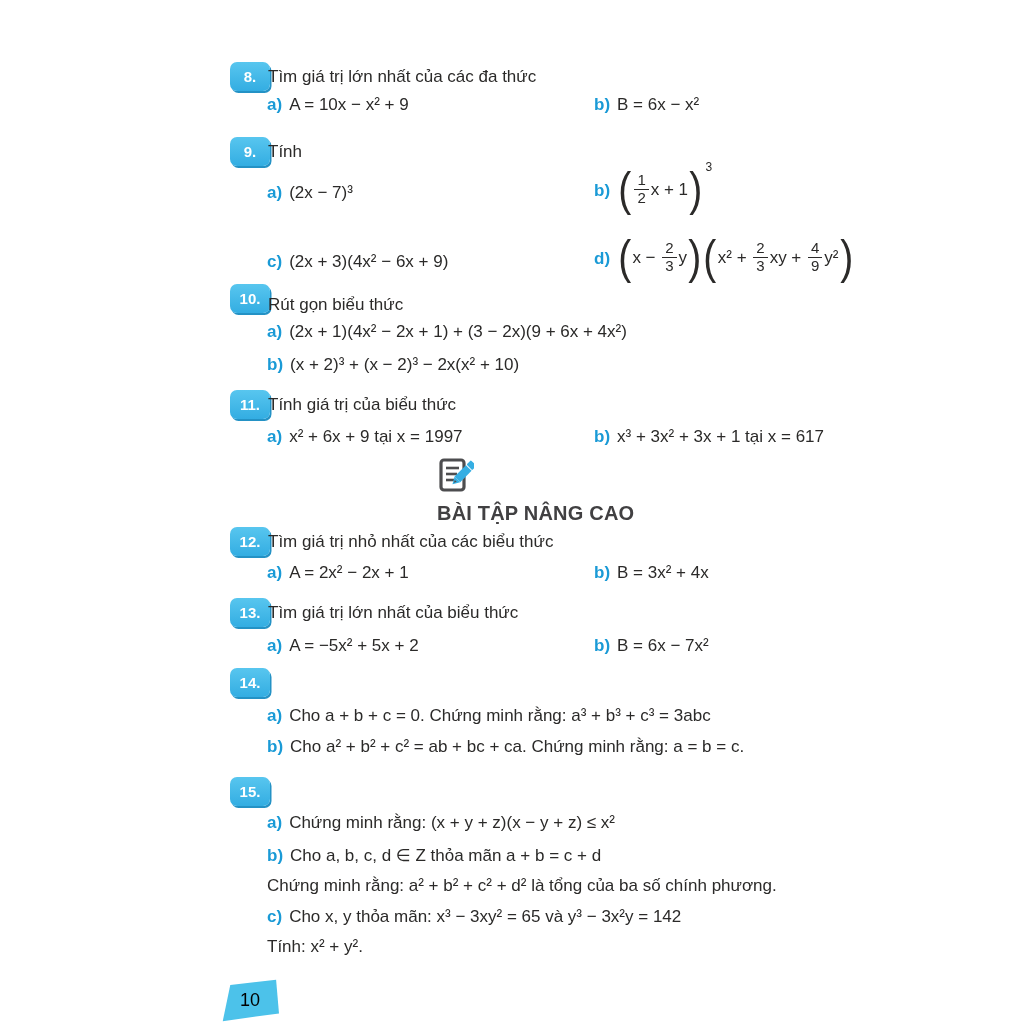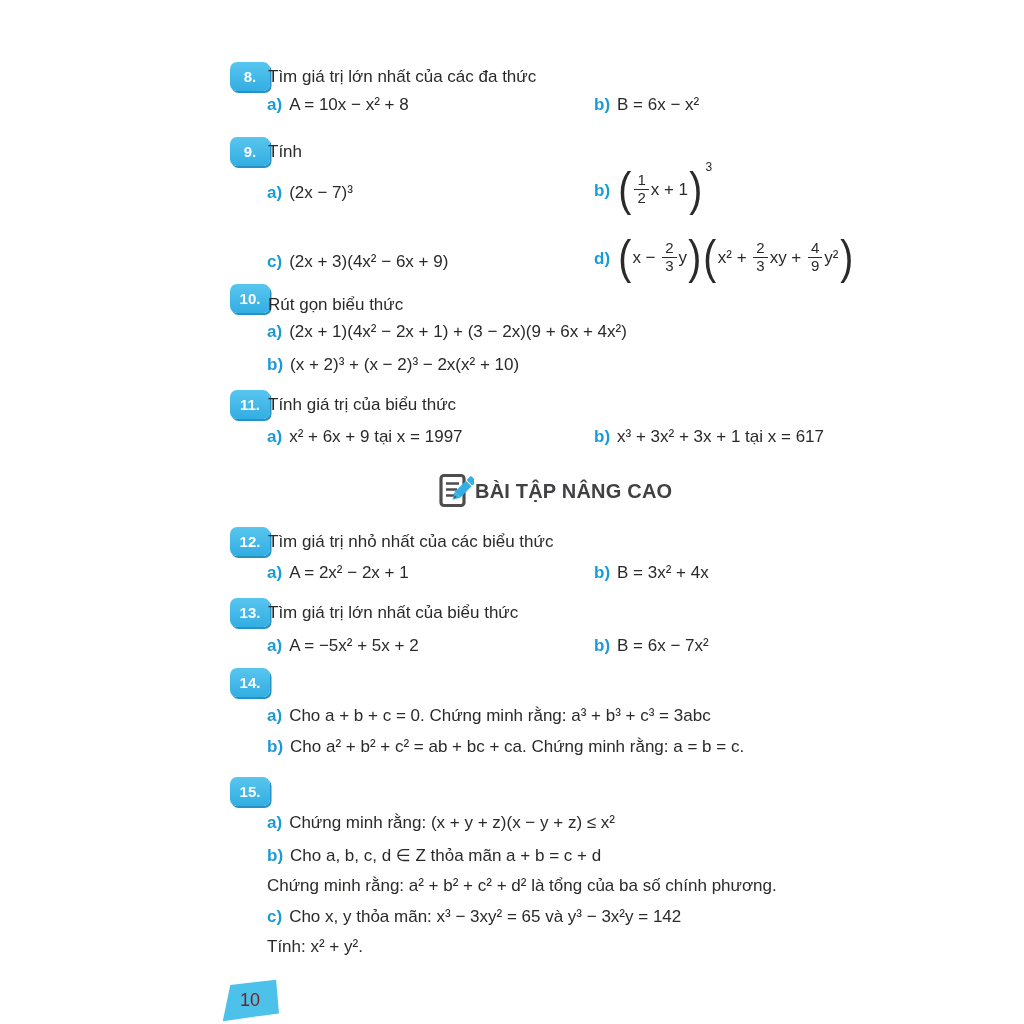--- a/index.html
+++ b/index.html
@@ -29,39 +29,39 @@
   }
   .fnum{border-bottom:1.6px solid #2b2a29;padding:0 3px;}
   .fden{padding:0 3px;}
   .bigp{
     font-size:46px;line-height:1;vertical-align:middle;display:inline-block;
     font-weight:300;transform:scaleX(0.85);position:relative;top:-2px;color:#2b2a29;
   }
   .hisup{font-size:12px;position:relative;top:-18px;margin-left:2px;}
   .adv-header{
     position:absolute;top:491px;left:437px;transform:translateY(-50%);
-    display:flex;align-items:center;gap:1px;
+    display:flex;align-items:flex-start;gap:8px;flex-direction:column;
   }
   .adv-title{font-size:20px;font-weight:700;color:#414042;letter-spacing:0.2px;}
   .page-tab{
     position:absolute;left:221px;top:979px;width:58px;height:43px;
     background:#4cc2ea;
     clip-path:polygon(16% 14%,95% 2%,100% 80%,3% 98%);
     display:flex;align-items:center;justify-content:center;
-    font-size:18px;color:#7f1d1d;
+    font-size:18px;color:#000000;
   }
 </style>
 </head>
 <body>
 
 <div class="badge" style="top:62px">8.</div>
 <div class="line title-line" style="top:77px">Tìm giá trị lớn nhất của các đa thức</div>
 <div class="line" style="top:105px">
   <span class="plabel">a)</span>
-  <span class="pformula">A = 10x − x² + 8</span>
+  <span class="pformula">A = 10x − x² + 9</span>
 </div>
 <div class="line col2" style="top:105px">
   <span class="plabel">b)</span>
   <span class="pformula">B = 6x − x²</span>
 </div>
 
 <div class="badge" style="top:137px">9.</div>
 <div class="line title-line" style="top:152px">Tính</div>
 <div class="line" style="top:193px">
   <span class="plabel">a)</span>

